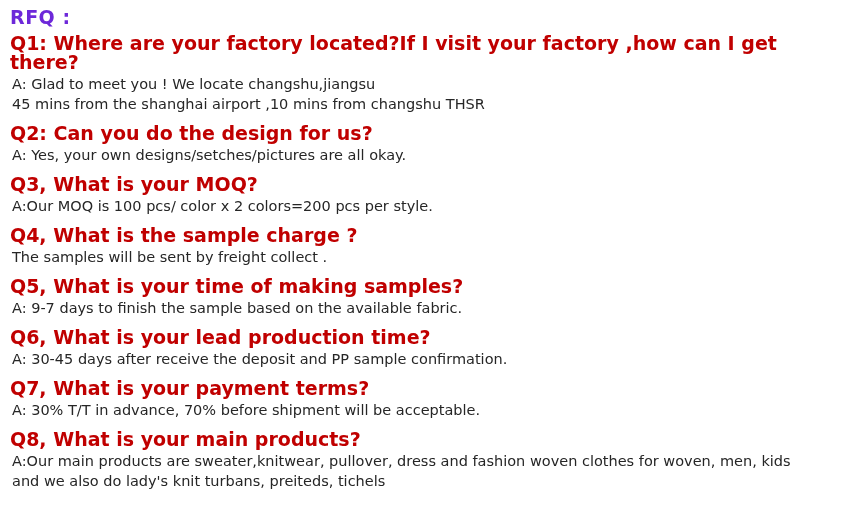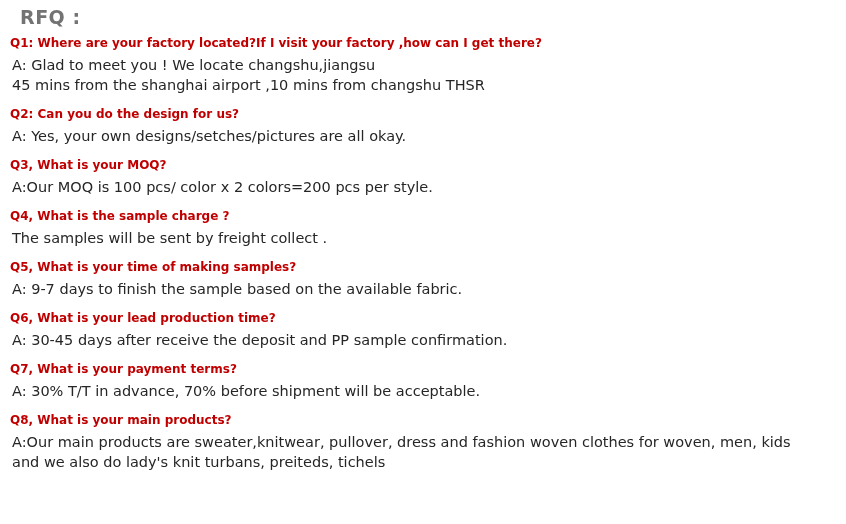--- a/index.html
+++ b/index.html
@@ -14,34 +14,34 @@
     overflow: hidden;
   }
   .page {
     width: 846px;
     height: 524px;
     box-sizing: border-box;
     padding: 4px 8px 0 8px;
     position: relative;
   }
   .doc-title {
-    color: #737373;
+    color: #6d28d9;
     font-size: 19px;
     font-weight: bold;
     letter-spacing: 0.5px;
-    margin: 2px 0 6px 12px;
+    margin: 2px 0 6px 2px;
     line-height: 22px;
   }
   .qa-block {
     margin-bottom: 10px;
   }
   .question {
     color: #c00000;
     font-weight: bold;
-    font-size: 12px;
+    font-size: 19px;
     line-height: 19px;
     margin: 0 0 2px 2px;
     white-space: pre-wrap;
   }
   .answer-line {
     color: #262626;
     font-size: 14.5px;
     line-height: 20px;
     margin: 0 0 0 4px;
     white-space: pre-wrap;

